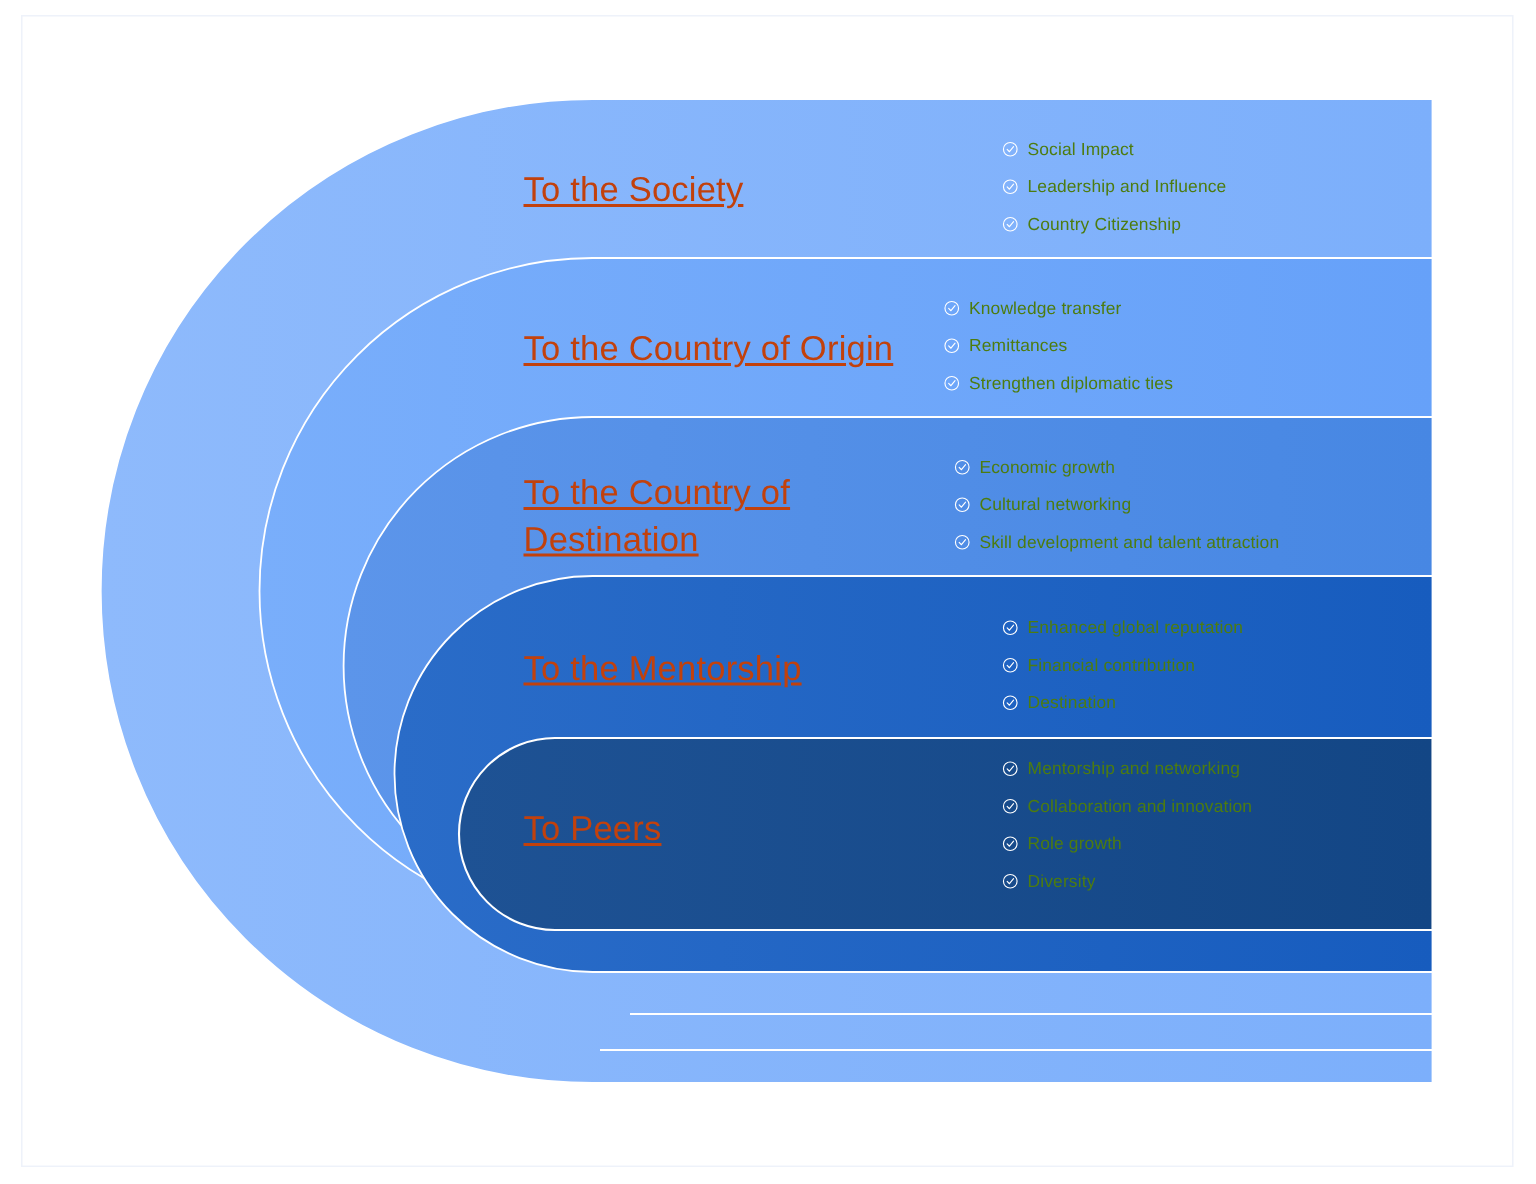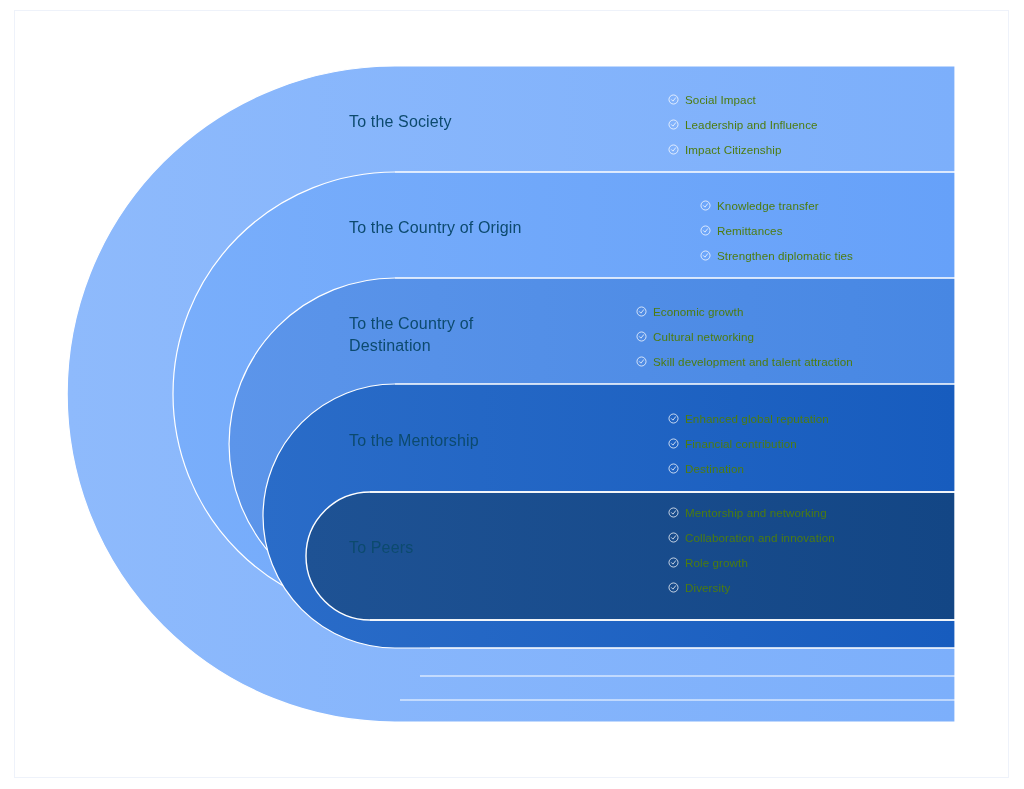--- a/index.html
+++ b/index.html
@@ -31,26 +31,27 @@
   .diagram-svg {
     position: absolute;
     left: 0;
     top: 0;
     width: 1024px;
     height: 789px;
   }
   
   .layer-title {
     position: absolute;
-    color: #0c4a6e;
-    font-size: 16px;
+    color: #c2410c;
+    font-size: 23px;
     font-weight: 400;
     letter-spacing: 0.15px;
     line-height: 1.35;
     white-space: pre-line;
+    text-decoration: underline;
   }
   .bullets {
     position: absolute;
     color: #4d7c0f;
   }
   .bullet {
     display: flex;
     align-items: center;
     font-size: 11.6px;
     font-weight: 400;
@@ -158,26 +159,26 @@
         </span>
       <span>Leadership and Influence</span>
     </div>
     <div class="bullet">
       <span class="chk">
           <svg viewBox="0 0 16 16">
             <circle cx="8" cy="8" r="6.6" fill="none" stroke="#ffffff" stroke-width="1.1"></circle>
             <path d="M5 8.2 L7.2 10.4 L11.2 5.4" fill="none" stroke="#ffffff" stroke-width="1.1" stroke-linecap="round" stroke-linejoin="round"></path>
           </svg>
         </span>
-      <span>Impact Citizenship</span>
+      <span>Country Citizenship</span>
     </div>
   </div>
 
   <div class="layer-title" style="left:349px; top:217px;">To the Country of Origin</div>
-  <div class="bullets" style="left:700px; top:193px;">
+  <div class="bullets" style="left:629px; top:193px;">
     <div class="bullet">
       <span class="chk">
           <svg viewBox="0 0 16 16">
             <circle cx="8" cy="8" r="6.6" fill="none" stroke="#ffffff" stroke-width="1.1"></circle>
             <path d="M5 8.2 L7.2 10.4 L11.2 5.4" fill="none" stroke="#ffffff" stroke-width="1.1" stroke-linecap="round" stroke-linejoin="round"></path>
           </svg>
         </span>
       <span>Knowledge transfer</span>
     </div>
     <div class="bullet">

